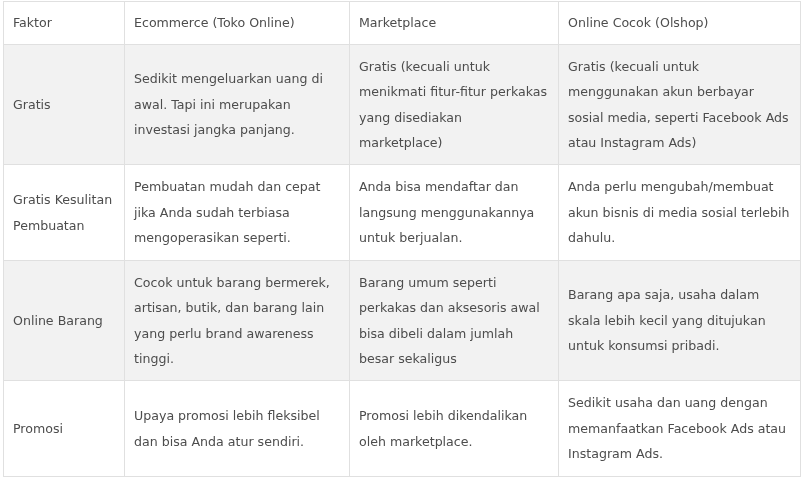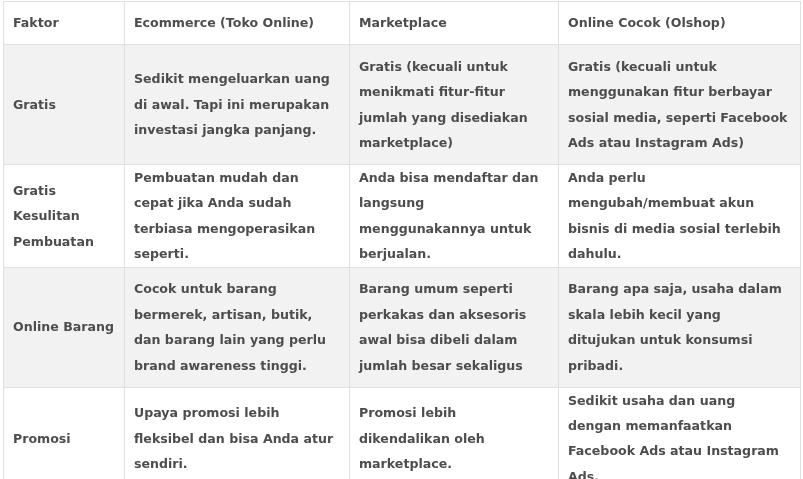--- a/index.html
+++ b/index.html
@@ -21,21 +21,21 @@
       border-collapse: collapse;
       table-layout: fixed;
       width: 797px;
     }
     table.cmp td, table.cmp th {
       border: 1px solid #e0e0e0;
       padding: 0 9px;
       vertical-align: middle;
       text-align: left;
       color: #4d4d4d;
-      font-weight: bold;
+      font-weight: normal;
       font-size: 12.6px;
       line-height: 25.4px;
       letter-spacing: 0;
     }
     table.cmp tr.row-white td, table.cmp tr.row-white th { background: #ffffff; }
     table.cmp tr.row-gray td { background: #f2f2f2; }
     col.c0 { width: 121px; }
     col.c1 { width: 225px; }
     col.c2 { width: 209px; }
     col.c3 { width: 242px; }
@@ -59,22 +59,22 @@
     <tr class="row-white h-head">
       <td>Faktor</td>
       <td>Ecommerce (Toko Online)</td>
       <td>Marketplace</td>
       <td>Online Cocok (Olshop)</td>
     </tr>
 
     <tr class="row-gray h-r1">
       <td>Gratis</td>
       <td>Sedikit mengeluarkan uang di awal. Tapi ini merupakan investasi jangka panjang.</td>
-      <td>Gratis (kecuali untuk menikmati fitur-fitur jumlah yang disediakan marketplace)</td>
-      <td>Gratis (kecuali untuk menggunakan fitur berbayar sosial media, seperti Facebook Ads atau Instagram Ads)</td>
+      <td>Gratis (kecuali untuk menikmati fitur-fitur perkakas yang disediakan marketplace)</td>
+      <td>Gratis (kecuali untuk menggunakan akun berbayar sosial media, seperti Facebook Ads atau Instagram Ads)</td>
     </tr>
 
     <tr class="row-white h-r2">
       <td>Gratis Kesulitan Pembuatan</td>
       <td>Pembuatan mudah dan cepat jika Anda sudah terbiasa mengoperasikan seperti.</td>
       <td>Anda bisa mendaftar dan langsung menggunakannya untuk berjualan.</td>
       <td>Anda perlu mengubah/membuat akun bisnis di media sosial terlebih dahulu.</td>
     </tr>
 
     <tr class="row-gray h-r3">

